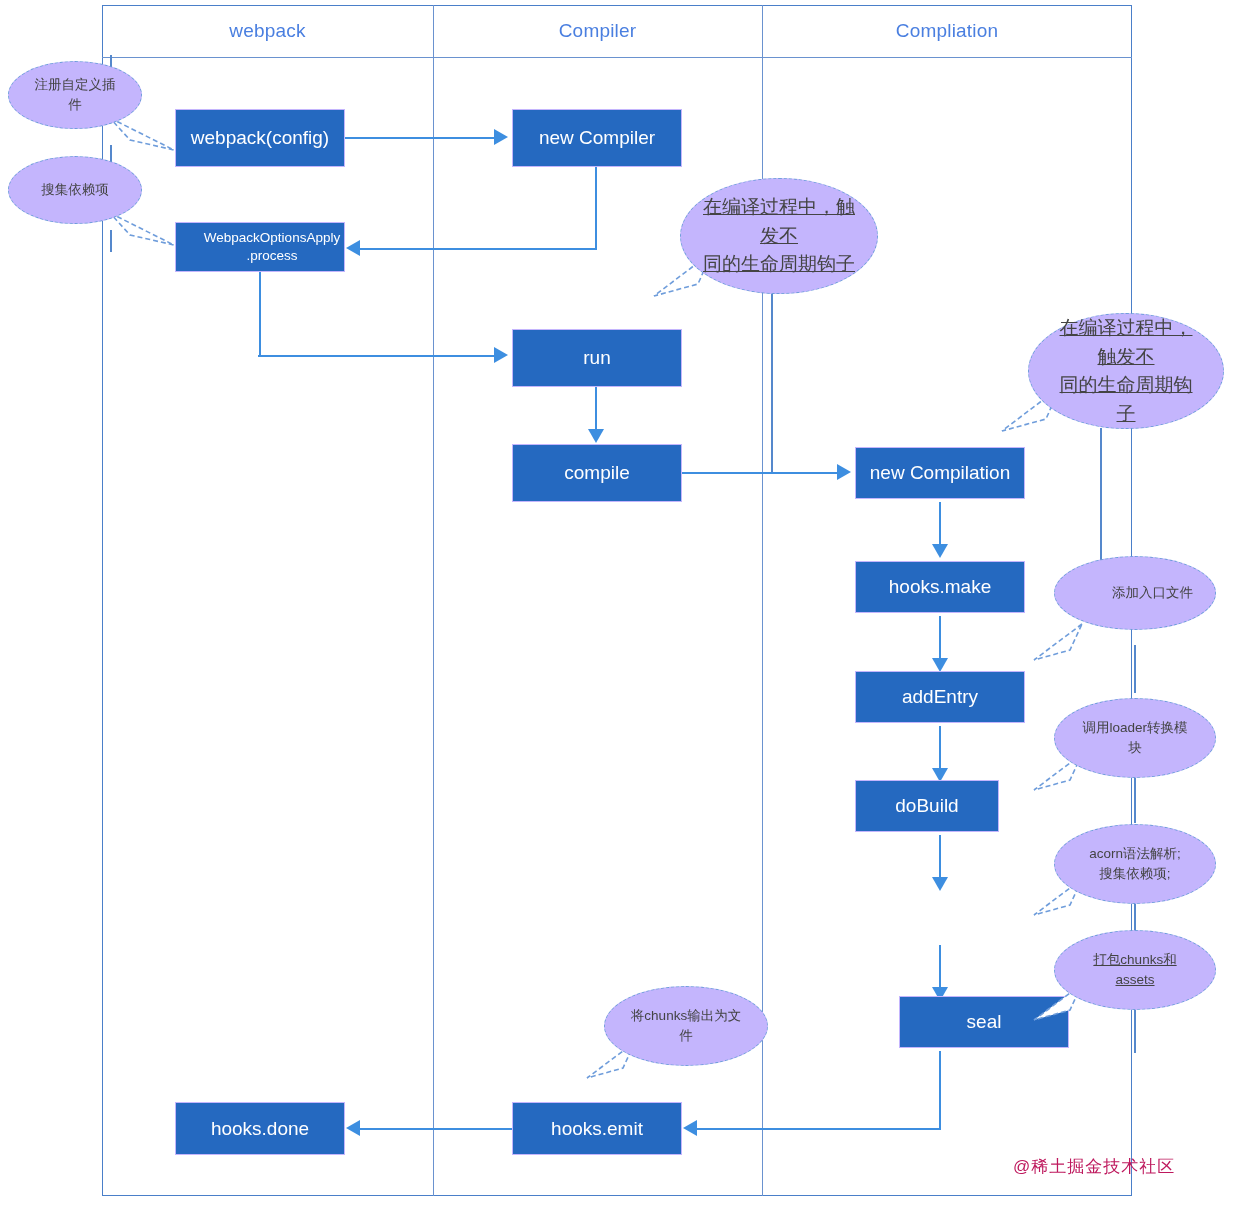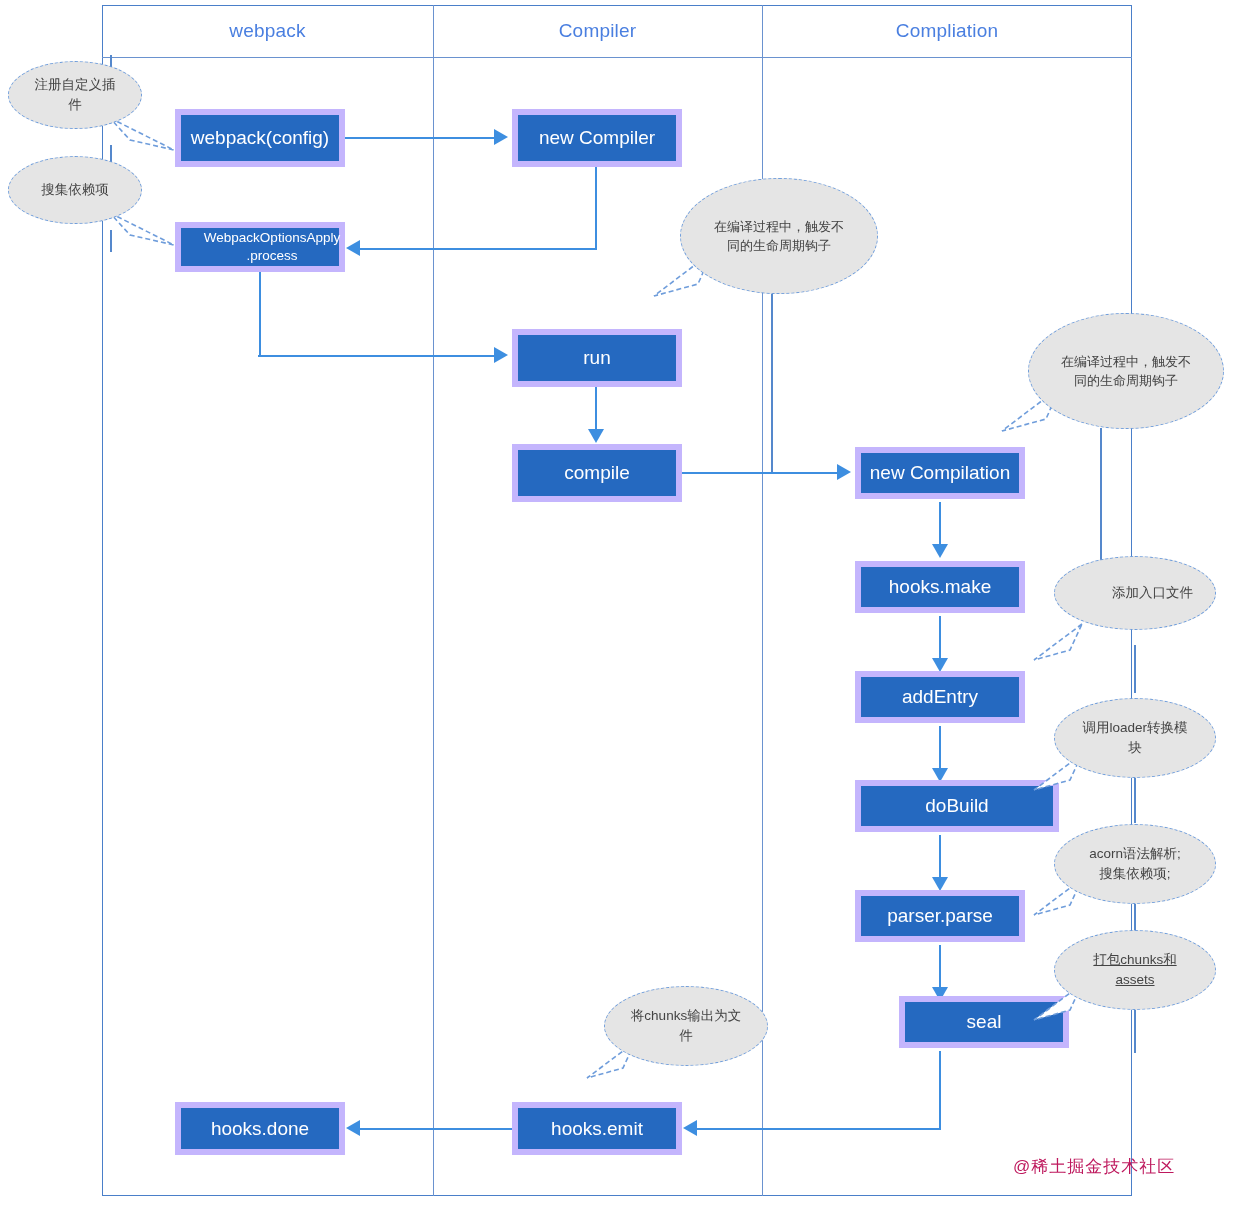--- a/index.html
+++ b/index.html
@@ -61,21 +61,21 @@
     position: absolute;
     background: #2569c0;
     color: #ffffff;
     display: flex;
     align-items: center;
     justify-content: center;
     text-align: center;
     box-sizing: border-box;
     font-size: 19px;
     line-height: 1.25;
-    border: 6px solid #c4b5fd;
+    border: 1px solid #c4b5fd;
   }
   .node.small {
     font-size: 13.5px;
     line-height: 1.35;
     padding-left: 24px;
   }
 
   
   .hline {
     position: absolute;
@@ -113,33 +113,33 @@
     position: absolute;
     width: 0;
     border-left: 2px solid #5588cc;
   }
 
   
   .callout {
     position: absolute;
     border: 1.6px dashed #6f9ddb;
     border-radius: 50%;
-    background: #e5e5e5;
+    background: #c4b5fd;
     color: #444444;
     display: flex;
     align-items: center;
     justify-content: center;
     text-align: center;
     box-sizing: border-box;
     font-size: 13.5px;
     line-height: 1.5;
     padding: 0 22px;
     z-index: 4;
   }
-  .callout.big { font-size: 13px; }
+  .callout.big { font-size: 19px; text-decoration: underline; }
   .tail {
     position: absolute;
     z-index: 3;
   }
   .tail svg { display: block; overflow: visible; }
 
   
   #watermark {
     position: absolute;
     color: #be185d;
@@ -347,27 +347,24 @@
   </div>
 
   <div class="node" style="left:855px; top:561px; width:170px; height:52px;">
     <span>hooks.make</span>
   </div>
 
   <div class="node" style="left:855px; top:671px; width:170px; height:52px;">
     <span>addEntry</span>
   </div>
 
-  <div class="node" style="left:855px; top:780px; width:204px; height:52px;">
+  <div class="node" style="left:855px; top:780px; width:144px; height:52px;">
     <span>doBuild</span>
   </div>
 
-  <div class="node" style="left:855px; top:890px; width:170px; height:52px;">
-    <span>parser.parse</span>
-  </div>
 
   <div class="node" style="left:855px; top:996px; width:170px; height:52px;margin-left:44px;">
     <span>seal</span>
   </div>
 
   <div id="watermark" style="left:1013px; top:1155px;">@稀土掘金技术社区</div>
 
 </div>
 
 </body></html>

